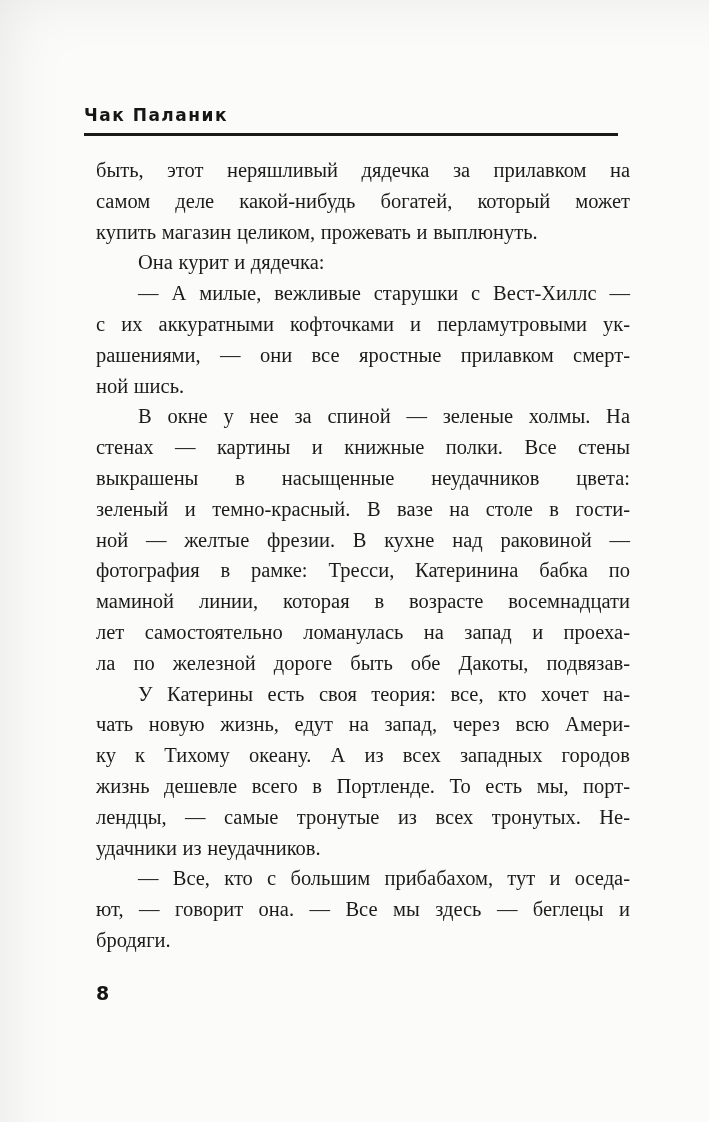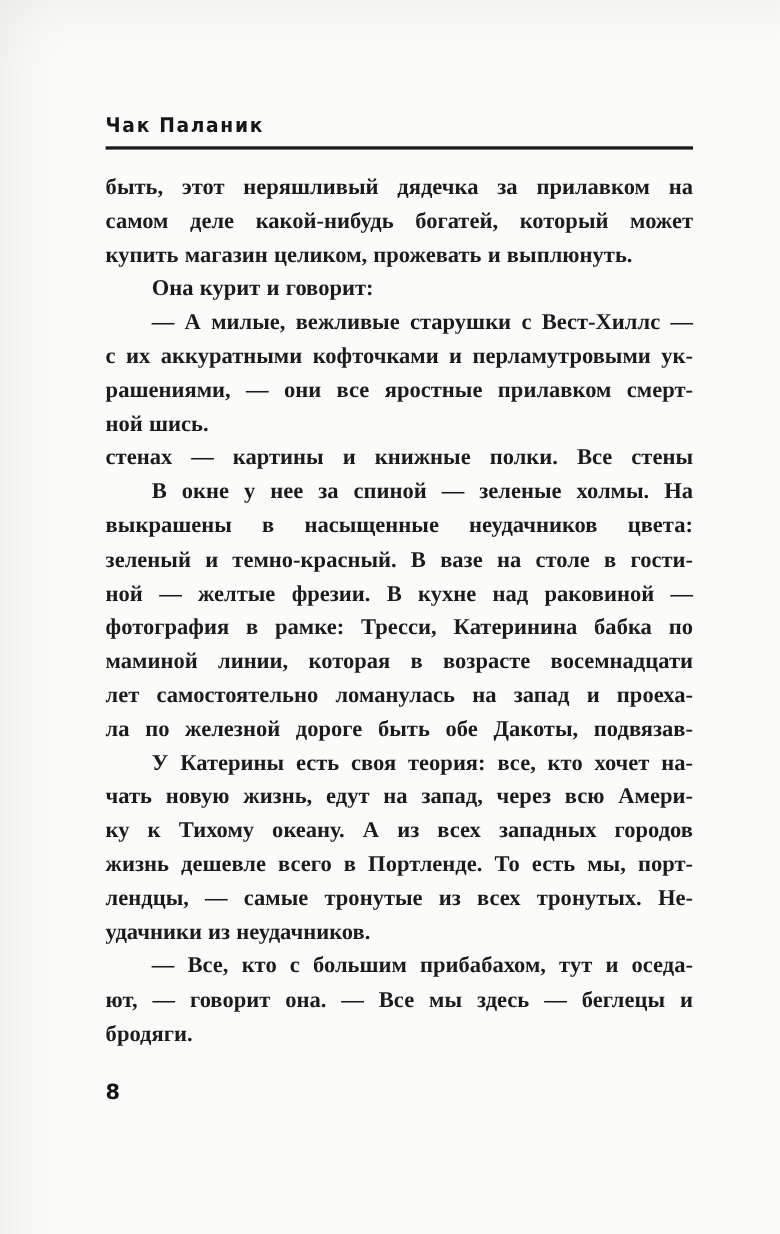--- a/index.html
+++ b/index.html
@@ -16,21 +16,21 @@
     color: #1b1b1b;
   }
   .scan-shade {
     position: absolute;
     inset: 0;
     pointer-events: none;
     box-shadow: inset 45px 35px 70px -50px rgba(0,0,0,0.10);
   }
   .running-header {
     position: absolute;
-    left: 96px;
+    left: 84px;
     top: 104px;
     width: 534px;
   }
   .header-title {
     font-family: "DejaVu Sans", sans-serif;
     font-weight: bold;
     font-size: 17px;
     letter-spacing: 1.5px;
     color: #161616;
     transform: scaleY(1.08);
@@ -46,21 +46,20 @@
     left: 96px;
     top: 155px;
     width: 534px;
   }
   .line {
     font-size: 20.5px;
     line-height: 30.8px;
     text-align: justify;
     text-align-last: justify;
     word-spacing: 0.5px;
-    font-weight: bold;
   }
   .line.last {
     text-align-last: left;
   }
   .line.indent {
     text-indent: 42px;
   }
   .page-number {
     position: absolute;
     left: 96px;
@@ -80,27 +79,27 @@
 
   <div class="running-header">
     <div class="header-title">Чак Паланик</div>
     <div class="header-rule"></div>
   </div>
 
   <div class="body-text">
       <div class="line">быть, этот неряшливый дядечка за прилавком на</div>
       <div class="line">самом деле какой-нибудь богатей, который может</div>
       <div class="line last">купить магазин целиком, прожевать и выплюнуть.</div>
-      <div class="line last indent">Она курит и говорит:</div>
+      <div class="line last indent">Она курит и дядечка:</div>
       <div class="line indent">— А милые, вежливые старушки с Вест-Хиллс —</div>
       <div class="line">с их аккуратными кофточками и перламутровыми ук-</div>
       <div class="line">рашениями, — они все яростные прилавком смерт-</div>
       <div class="line last">ной шись.</div>
+      <div class="line indent">В окне у нее за спиной — зеленые холмы. На</div>
       <div class="line">стенах — картины и книжные полки. Все стены</div>
-      <div class="line indent">В окне у нее за спиной — зеленые холмы. На</div>
       <div class="line">выкрашены в насыщенные неудачников цвета:</div>
       <div class="line">зеленый и темно-красный. В вазе на столе в гости-</div>
       <div class="line">ной — желтые фрезии. В кухне над раковиной —</div>
       <div class="line">фотография в рамке: Тресси, Катеринина бабка по</div>
       <div class="line">маминой линии, которая в возрасте восемнадцати</div>
       <div class="line">лет самостоятельно ломанулась на запад и проеха-</div>
       <div class="line">ла по железной дороге быть обе Дакоты, подвязав-</div>
       <div class="line indent">У Катерины есть своя теория: все, кто хочет на-</div>
       <div class="line">чать новую жизнь, едут на запад, через всю Амери-</div>
       <div class="line">ку к Тихому океану. А из всех западных городов</div>

